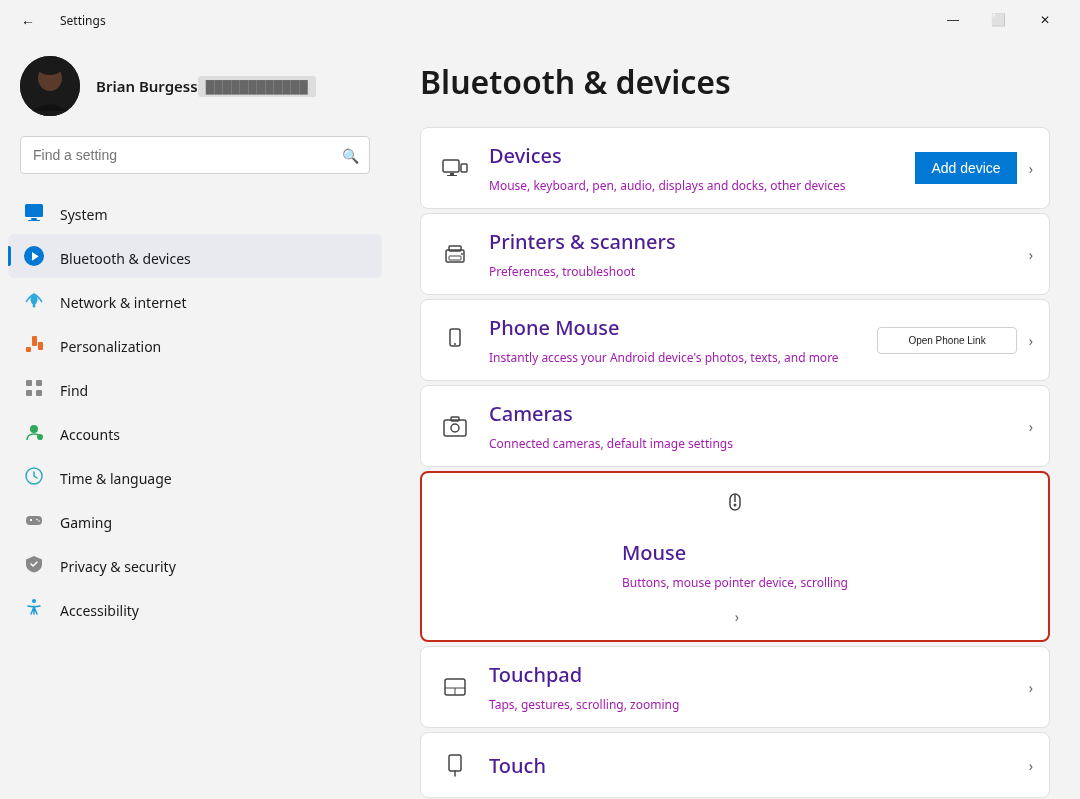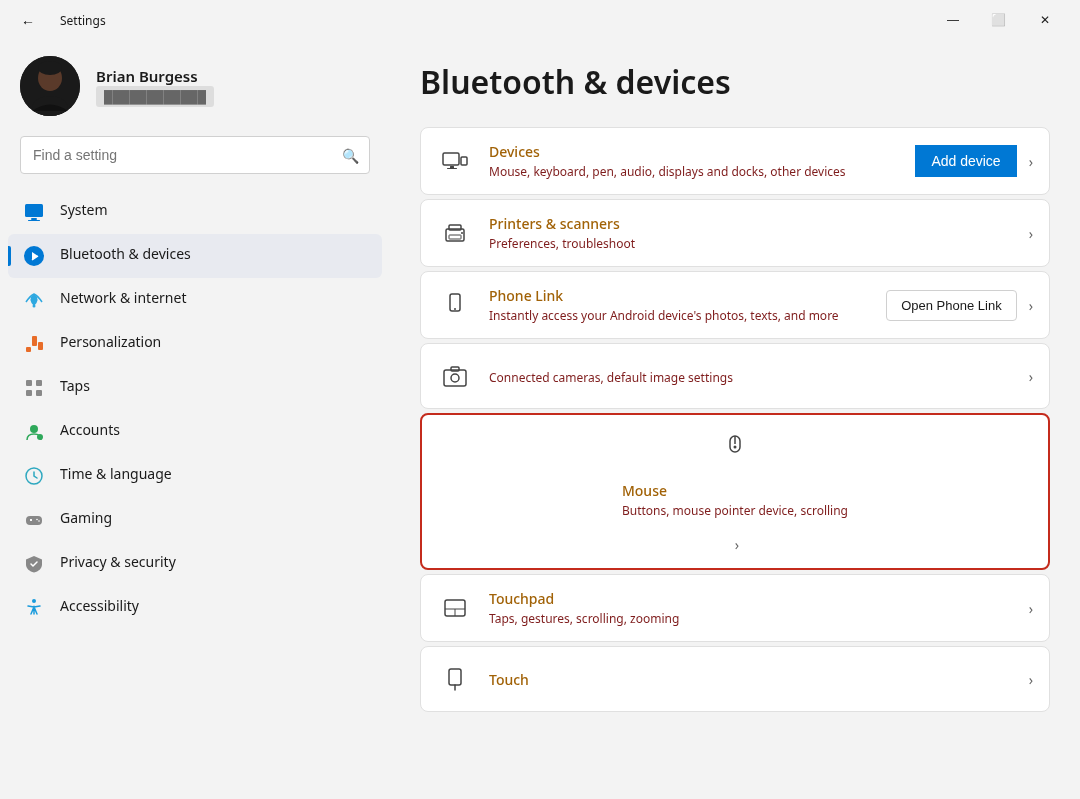--- a/index.html
+++ b/index.html
@@ -83,21 +83,21 @@
       height: 60px;
       border-radius: 50%;
       background: #222;
       overflow: hidden;
       flex-shrink: 0;
       display: flex;
       align-items: center;
       justify-content: center;
     }
     .avatar svg { width: 60px; height: 60px; }
-    .user-info { display: flex; flex-direction: column; gap: 0; }
+    .user-info { display: flex; flex-direction: row; gap: 0; }
     .user-name { font-size: 15px; font-weight: 600; color: #1a1a1a; }
     .user-email {
       font-size: 12px;
       color: #666;
       background: #ddd;
       border-radius: 3px;
       padding: 2px 8px;
       display: inline-block;
     }
     .search-box {
@@ -123,21 +123,21 @@
       color: #666;
       font-size: 14px;
       pointer-events: none;
     }
     .nav-list {
       list-style: none;
       padding: 0 8px;
     }
     .nav-item {
       display: flex;
-      align-items: flex-start;
+      align-items: flex-end;
       padding: 10px 14px;
       border-radius: 6px;
       cursor: pointer;
       gap: 14px;
       font-size: 14px;
       color: #1a1a1a;
       position: relative;
     }
     .nav-item.active {
       background: #e8eaf0;
@@ -197,22 +197,22 @@
     .settings-item-icon {
       width: 36px;
       height: 36px;
       display: flex;
       align-items: center;
       justify-content: center;
       flex-shrink: 0;
       color: #444;
     }
     .settings-item-text { flex: 1; }
-    .settings-item-title { font-size: 14px; font-weight: 500; color: #a16207; }
-    .settings-item-desc { font-size: 12px; color: #7f1d1d; margin-top: 2px; }
+    .settings-item-title { font-size: 20px; font-weight: 500; color: #4c1d95; }
+    .settings-item-desc { font-size: 12px; color: #a21caf; margin-top: 8px; }
     .settings-item-action {
       display: flex;
       align-items: center;
       gap: 8px;
     }
     .add-device-btn {
       background: #0078d4;
       color: white;
       border: none;
       border-radius: 0;
@@ -220,22 +220,22 @@
       font-size: 14px;
       font-weight: 500;
       cursor: pointer;
       white-space: nowrap;
     }
     .open-phone-btn {
       background: white;
       color: #1a1a1a;
       border: 1px solid #d0d0d0;
       border-radius: 4px;
-      padding: 7px 14px;
-      font-size: 13px;
+      padding: 7px 30px;
+      font-size: 10px;
       cursor: pointer;
       white-space: nowrap;
     }
     .chevron {
       color: #666;
       font-size: 14px;
       margin-left: 4px;
     }
     
     ::-webkit-scrollbar { width: 6px; }
@@ -332,21 +332,21 @@
 
       <li class="nav-item">
         <span class="nav-icon">
           <svg width="22" height="22" viewBox="0 0 22 22" fill="none">
             <rect x="3" y="3" width="6" height="6" rx="1" fill="#888"></rect>
             <rect x="13" y="3" width="6" height="6" rx="1" fill="#888"></rect>
             <rect x="3" y="13" width="6" height="6" rx="1" fill="#888"></rect>
             <rect x="13" y="13" width="6" height="6" rx="1" fill="#888"></rect>
           </svg>
         </span>
-        <span>Taps</span>
+        <span>Find</span>
       </li>
 
       <li class="nav-item">
         <span class="nav-icon">
           <svg width="22" height="22" viewBox="0 0 22 22" fill="none">
             <circle cx="11" cy="8" r="4" fill="#2ea85a"></circle>
             <path d="M4 19c0-4 3.1-6 7-6s7 2 7 6" stroke="#2ea85a" stroke-width="1.5" fill="none"></path>
             <circle cx="17" cy="16" r="3" fill="#2ea85a"></circle>
           </svg>
         </span>
@@ -446,40 +446,41 @@
 
       <div class="settings-card">
         <div class="settings-item">
           <div class="settings-item-icon">
             <svg width="28" height="28" viewBox="0 0 28 28" fill="none">
               <rect x="9" y="3" width="10" height="17" rx="2" stroke="#444" stroke-width="1.5" fill="none"></rect>
               <circle cx="14" cy="18" r="1" fill="#444"></circle>
             </svg>
           </div>
           <div class="settings-item-text">
-            <div class="settings-item-title">Phone Link</div>
+            <div class="settings-item-title">Phone Mouse</div>
             <div class="settings-item-desc">Instantly access your Android device's photos, texts, and more</div>
           </div>
           <div class="settings-item-action">
             <button class="open-phone-btn">Open Phone Link</button>
             <span class="chevron">›</span>
           </div>
         </div>
       </div>
 
       <div class="settings-card">
         <div class="settings-item">
           <div class="settings-item-icon">
             <svg width="28" height="28" viewBox="0 0 28 28" fill="none">
               <rect x="3" y="8" width="22" height="16" rx="2" stroke="#444" stroke-width="1.5" fill="none"></rect>
               <circle cx="14" cy="16" r="4" stroke="#444" stroke-width="1.5" fill="none"></circle>
               <rect x="10" y="5" width="8" height="4" rx="1" stroke="#444" stroke-width="1.5" fill="none"></rect>
             </svg>
           </div>
           <div class="settings-item-text">
+            <div class="settings-item-title">Cameras</div>
             <div class="settings-item-desc">Connected cameras, default image settings</div>
           </div>
           <div class="settings-item-action">
             <span class="chevron">›</span>
           </div>
         </div>
       </div>
 
       <div class="settings-card" style="border: 2px solid #c42b1c;">
         <div class="settings-item" style="cursor:default;flex-direction:column;">

